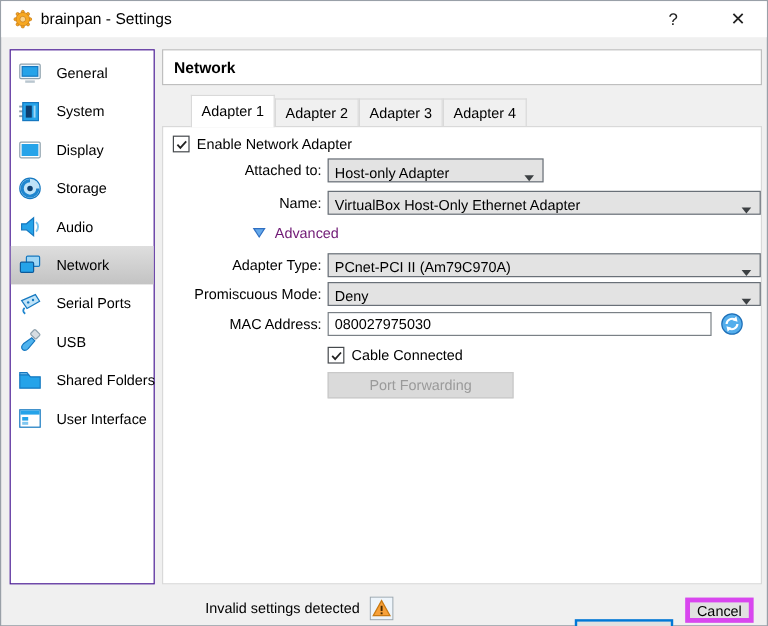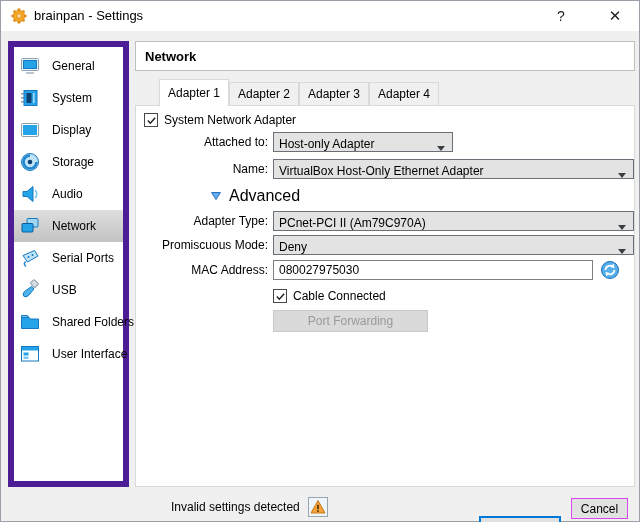--- a/index.html
+++ b/index.html
@@ -9,21 +9,21 @@
   
   .titlebar{position:absolute;left:0;top:0;width:100%;height:30px;background:#ffffff;}
   .titlebar .app-icon{position:absolute;left:10px;top:7px;width:16px;height:16px;}
   .titlebar .title{position:absolute;left:33px;top:0;line-height:30px;font-size:13px;color:#000;text-align:right;}
   .cap-btn{position:absolute;top:0;width:40px;height:30px;display:flex;align-items:center;
     justify-content:center;font-size:14px;color:#222;cursor:default;}
   .help-btn{left:540px;}
   .close-btn{left:594px;font-size:15px;}
   
   .sidebar{position:absolute;left:7px;top:40px;width:121px;height:446px;background:#fff;
-    border:6px solid #4c1d95;box-sizing:border-box;padding-top:3px;}
+    border:1px solid #4c1d95;box-sizing:border-box;padding-top:3px;}
   .side-item{height:32px;display:flex;align-items:center;gap:11px;padding-left:5px;cursor:default;}
   .side-item .sicon{width:22px;height:22px;flex:0 0 22px;}
   .side-item .slabel{font-size:12px;color:#000;white-space:nowrap;}
   .side-item.selected{background:linear-gradient(#dedede,#c3c3c3);}
   
   .heading-box{position:absolute;left:134px;top:40px;width:500px;height:30px;background:#fff;
     border:1px solid #bfbfbf;box-sizing:border-box;display:flex;align-items:center;}
   .heading-box .h{font-size:13px;font-weight:bold;color:#000;padding-left:9px;}
   .tabs{position:absolute;left:134px;top:78px;height:27px;display:flex;z-index:3;margin-left:24px;}
   .tab{width:70px;height:23px;margin-top:3px;background:#f0f0f0;border:1px solid #d9d9d9;
@@ -39,35 +39,35 @@
   .combo .cval{font-size:12px;color:#000;padding-left:5px;flex:1;white-space:nowrap;overflow:hidden;}
   .combo .carrow{width:0;height:0;border-left:4px solid transparent;border-right:4px solid transparent;
     border-top:5px solid #3c4043;margin-right:7px;}
   .checkrow{position:absolute;display:flex;align-items:center;gap:6px;}
   .cbox{width:14px;height:14px;background:#fff;border:1px solid #45494d;box-sizing:border-box;
     display:flex;align-items:center;justify-content:center;}
   .cbox svg{width:11px;height:11px;}
   .clabel{font-size:12px;color:#000;white-space:nowrap;}
   .advrow{position:absolute;display:flex;align-items:center;gap:7px;cursor:default;}
   .advrow svg{width:12px;height:12px;}
-  .advrow .alabel{font-size:16px;color:#000000;}
+  .advrow .alabel{font-size:12px;color:#701a75;}
   .txtfield{position:absolute;height:20px;background:#fff;border:1px solid #7a8086;
     box-sizing:border-box;font-size:12px;color:#000;padding:0 0 0 5px;
     font-family:"Liberation Sans","DejaVu Sans",sans-serif;}
   .iconbtn{position:absolute;width:20px;height:20px;border:none;background:transparent;padding:0;cursor:default;}
   .btn-disabled{position:absolute;background:#dadada;border:1px solid #c9c9c9;box-sizing:border-box;
     display:flex;align-items:center;justify-content:center;font-size:12px;color:#9a9a9a;cursor:default;}
   
   .status{position:absolute;left:170px;top:494px;height:24px;display:flex;align-items:center;gap:8px;}
   .status .stext{font-size:12px;color:#000;white-space:nowrap;}
   .status .wicon{width:20px;height:20px;}
   .btn{position:absolute;display:flex;align-items:center;justify-content:center;font-size:12px;
     color:#000;box-sizing:border-box;cursor:default;}
   .ok-btn{left:478px;top:515px;width:82px;height:24px;background:#e1e1e1;border:2px solid #0078d7;}
-  .cancel-btn{left:570px;top:497px;width:57px;height:21px;background:#e1e1e1;border:1px solid #d946ef;}
+  .cancel-btn{left:570px;top:497px;width:57px;height:21px;background:#e1e1e1;border:4px solid #d946ef;}
 </style>
 </head>
 <body>
 
 <div class="window">
 
   <div class="titlebar">
     <svg class="app-icon" viewBox="0 0 16 16">
       <g fill="#f7a822" stroke="#c87a14" stroke-width="0.6">
         <circle cx="8" cy="1.9" r="1.3"></circle>
@@ -182,21 +182,21 @@
   </div>
 
   <div class="panel">
 
     <div class="checkrow" style="left:8px;top:7px;">
       <span class="cbox">
         <svg viewBox="0 0 12 12">
           <polyline points="2,6 4.7,9 10,3" fill="none" stroke="#222" stroke-width="1.6"></polyline>
           </svg>
       </span>
-      <span class="clabel">System Network Adapter</span>
+      <span class="clabel">Enable Network Adapter</span>
     </div>
 
     <div class="flabel" style="top:26px;">Attached to:</div>
     <div class="combo" style="left:137px;top:26px;width:180px;">
       <span class="cval">Host-only Adapter</span>
       <span class="carrow"></span>
     </div>
 
     <div class="flabel" style="top:53px;">Name:</div>
     <div class="combo" style="left:137px;top:53px;width:361px;">

